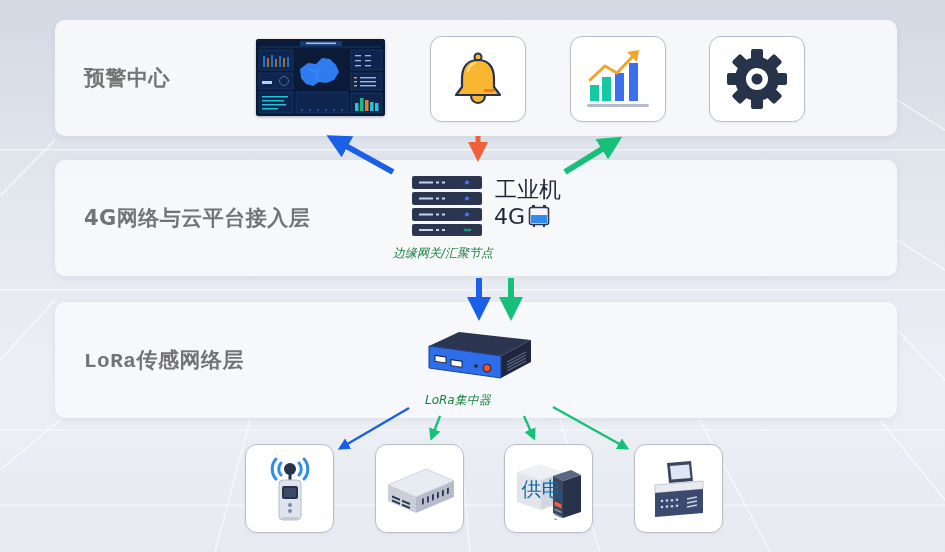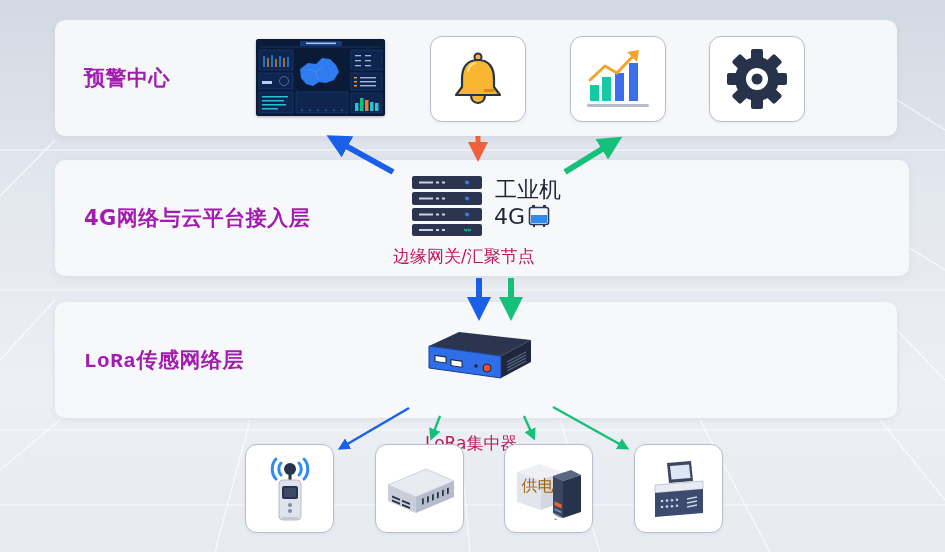--- a/index.html
+++ b/index.html
@@ -11,36 +11,36 @@
   .grid-bg { position: absolute; inset: 0; z-index: 0; }
   .panel {
     position: absolute; left: 55px; width: 842px; height: 116px;
     background: rgba(248, 249, 251, 0.93);
     border-radius: 10px;
     box-shadow: 0 2px 6px rgba(120, 130, 150, 0.12);
     z-index: 1;
   }
   .panel-label {
     position: absolute; left: 29px; top: 50%; transform: translateY(-50%);
-    font-size: 21px; font-weight: bold; color: #a21caf; letter-spacing: 0.5px;
+    font-size: 21px; font-weight: bold; color: #737373; letter-spacing: 0.5px;
     white-space: nowrap;
   }
   .icon-card {
     position: absolute; background: #ffffff; border: 1px solid #b8bdcb;
     border-radius: 12px; z-index: 3; display: flex; align-items: center; justify-content: center;
     box-shadow: 0 1px 3px rgba(80, 90, 110, 0.08);
   }
   .dash-screen {
     position: absolute; left: 256px; top: 39px; width: 129px; height: 77px;
     background: #0c1c3a; border-radius: 3px; z-index: 3; overflow: hidden;
     box-shadow: 0 1px 3px rgba(0,0,0,0.3);
   }
   .arrows { position: absolute; inset: 0; z-index: 2; pointer-events: none; }
   .node { position: absolute; z-index: 3; }
-  .node-text { color: #be185d; font-size: 17px; white-space: nowrap; }
+  .node-text { color: #15803d; font-size: 12px; white-space: nowrap; font-style: italic; }
   .side-text { font-size: 22px; color: #1e2535; line-height: 25px; }
   .bottom-card { width: 87px; height: 87px; top: 444px; }
 </style>
 </head>
 <body>
 
 <svg class="grid-bg" width="945" height="552" viewBox="0 0 945 552">
   <g stroke="#ffffff" stroke-opacity="0.75" stroke-width="1.2" fill="none">
     <line x1="0" y1="150" x2="945" y2="150"></line>
     <line x1="0" y1="290" x2="945" y2="290"></line>
@@ -56,21 +56,21 @@
     <line x1="880" y1="420" x2="945" y2="500"></line>
     <line x1="897" y1="240" x2="945" y2="270"></line>
     <line x1="897" y1="100" x2="945" y2="130"></line>
     <line x1="897" y1="330" x2="945" y2="380"></line>
   </g>
 </svg>
 
 <div class="panel" style="top:20px;">
   <span class="panel-label">预警中心</span>
 </div>
-<div class="panel" style="top:160px;padding-left:12px;">
+<div class="panel" style="top:160px;">
   <span class="panel-label">4G网络与云平台接入层</span>
 </div>
 <div class="panel" style="top:302px;font-family:Liberation Mono, monospace;">
   <span class="panel-label">LoRa传感网络层</span>
 </div>
 
 <div class="dash-screen">
   <svg width="129" height="77" viewBox="0 0 129 77">
     <rect x="0" y="0" width="129" height="77" fill="#0b1a36"></rect>
     <rect x="44" y="2" width="42" height="5" fill="#163a73"></rect>
@@ -261,21 +261,21 @@
       <line x1="82" y1="38" x2="101" y2="28"></line>
         <line x1="82" y1="41" x2="101" y2="31"></line>
     </g>
     <path d="M4 16 L76 26 L76 48 L4 38 Z" fill="#2e6ee8" stroke="#1b3f8f" stroke-width="1"></path>
     <rect x="10" y="24" width="11" height="6" fill="#ffffff" stroke="#1b2235" stroke-width="1" transform="skewY(8)"></rect>
     <rect x="26" y="26" width="11" height="6" fill="#ffffff" stroke="#1b2235" stroke-width="1" transform="skewY(8)"></rect>
     <circle cx="51" cy="36" r="1.8" fill="#1b2235"></circle>
     <circle cx="62" cy="38" r="4" fill="#f05030" stroke="#1b2235" stroke-width="1"></circle>
   </svg>
 </div>
-<div class="node node-text" style="left:425px; top:392px;margin-top:40px;">LoRa集中器</div>
+<div class="node node-text" style="left:425px; top:392px;">LoRa集中器</div>
 
 <div class="icon-card bottom-card" style="left:245px;">
   <svg width="56" height="70" viewBox="0 0 56 70">
     <path d="M14 5 C9 10 9 20 14 25" stroke="#2e8cf0" stroke-width="3" fill="none" stroke-linecap="round"></path>
     <path d="M19 9 C16 12 16 18 19 21" stroke="#2e8cf0" stroke-width="3" fill="none" stroke-linecap="round"></path>
     <path d="M42 5 C47 10 47 20 42 25" stroke="#2e8cf0" stroke-width="3" fill="none" stroke-linecap="round"></path>
     <path d="M37 9 C40 12 40 18 37 21" stroke="#2e8cf0" stroke-width="3" fill="none" stroke-linecap="round"></path>
     <circle cx="28" cy="15" r="6" fill="#27324b"></circle>
     <rect x="26.5" y="19" width="3" height="8" fill="#27324b"></rect>
     <rect x="17" y="26" width="22" height="40" rx="4" fill="#dfe3ec" stroke="#b6bccb"></rect>
@@ -316,21 +316,21 @@
       <path d="M4 14 L28 22 L28 52 L4 44 Z" fill="#e2e5ec"></path>
       <path d="M28 22 L50 14 L50 44 L28 52 Z" fill="#d3d7e1"></path>
       <path d="M40 18 L58 12 L68 17 L50 23 Z" fill="#5b6884"></path>
       <path d="M40 18 L50 23 L50 60 L40 55 Z" fill="#3b4660"></path>
       <path d="M50 23 L68 17 L68 54 L50 60 Z" fill="#27324b"></path>
       <rect x="41.5" y="24" width="7" height="4" fill="#f0603a" transform="skewY(25)"></rect>
       <rect x="41.5" y="31" width="7" height="1.6" fill="#8894b0" transform="skewY(25)"></rect>
       <rect x="41.5" y="36" width="7" height="1.6" fill="#8894b0" transform="skewY(25)"></rect>
       <rect x="41.5" y="41" width="7" height="1.6" fill="#8894b0" transform="skewY(25)"></rect>
     </svg>
-    <span style="position:absolute; left:9px; top:18px; font-size:16px; color:#a16207; font-family:'DejaVu Sans', sans-serif;">供电</span>
+    <span style="position:absolute; left:9px; top:18px; font-size:20px; color:#0369a1; font-family:'DejaVu Sans', sans-serif;">供电</span>
   </div>
 </div>
 
 <div class="icon-card bottom-card" style="left:634px;">
   <svg width="64" height="64" viewBox="0 0 64 64">
     <path d="M20 6 L44 4 L46 24 L22 26 Z" fill="#3b4660"></path>
     <path d="M23 9 L42 7.5 L43.5 21 L24.5 22.5 Z" fill="#dde6f5"></path>
     <path d="M8 28 L56 24 L56 32 L8 36 Z" fill="#e8ebf1" stroke="#b6bccb" stroke-width="0.8"></path>
     <path d="M8 36 L56 32 L56 56 L8 60 Z" fill="#3b4a6e"></path>
     <g fill="#c9d2e6">

